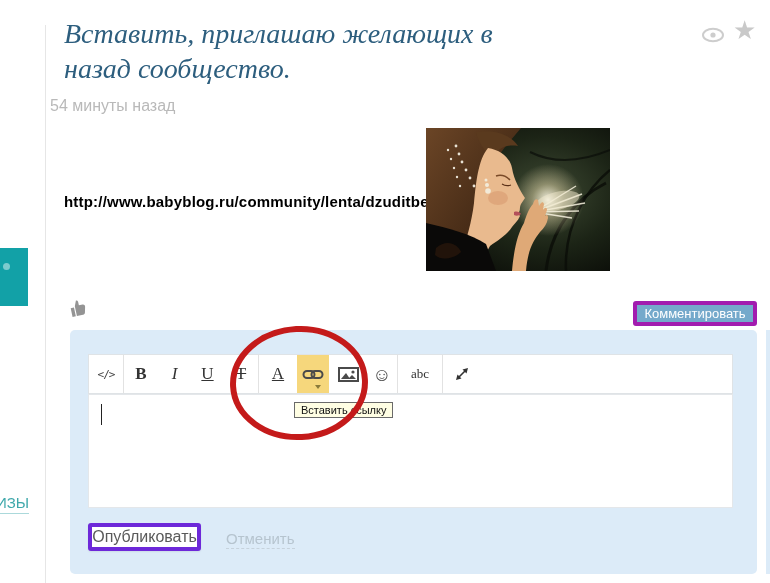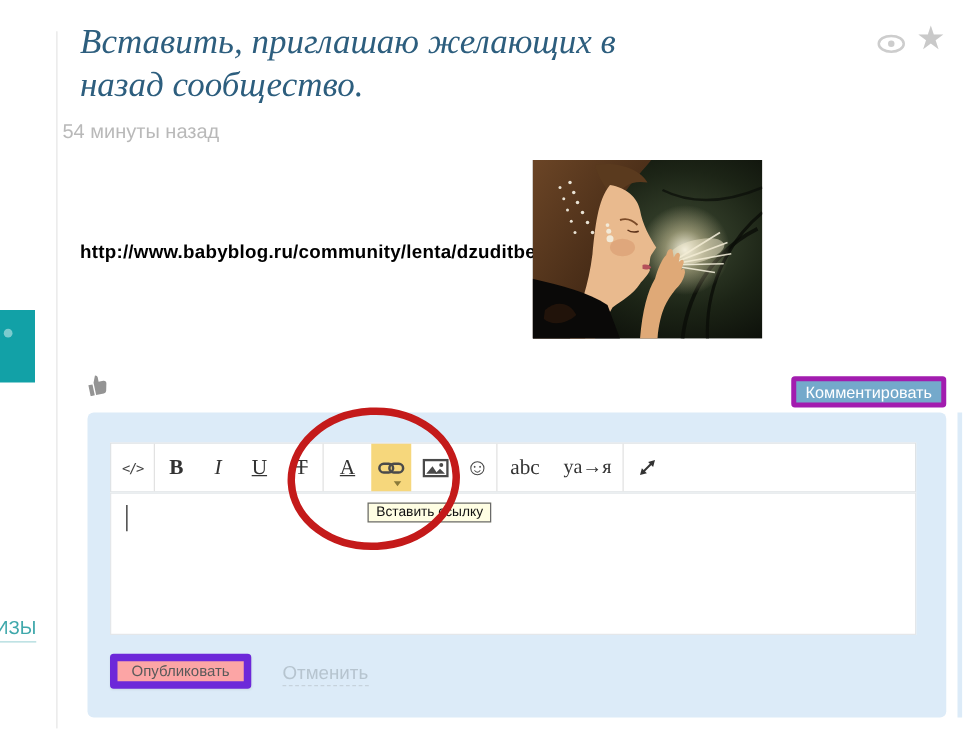--- a/index.html
+++ b/index.html
@@ -46,22 +46,22 @@
   .tb-link { background:#f6d77c; }
   .tb-link .caret { position:absolute; bottom:4px; right:8px; width:0; height:0;
     border-left:3px solid transparent; border-right:3px solid transparent; border-top:4px solid #8a7a3a; }
   .tb-filler { flex:1; }
 
   .textarea { position:absolute; left:18px; top:64px; width:645px; height:114px; background:#fff; border:1px solid #e4e7ea; cursor:text; }
   .caret-bar { position:absolute; left:12px; top:9px; width:1px; height:21px; background:#222; }
 
   .publish-btn {
     position:absolute; left:18px; top:193px; width:113px; height:28px;
-    background:#fca5a5; border:6px solid #6d28d9; border-radius:3px; box-shadow:0 1px 2px rgba(0,0,0,.07);
-    color:#5a5a5a; font-size:12px; display:flex; align-items:center; justify-content:center; cursor:pointer;
+    background:#ffffff; border:4px solid #6d28d9; border-radius:3px; box-shadow:0 1px 2px rgba(0,0,0,.07);
+    color:#5a5a5a; font-size:16px; display:flex; align-items:center; justify-content:center; cursor:pointer;
   }
   .cancel-link { position:absolute; left:156px; top:200px; font-size:15px; color:#b6c4cf; border-bottom:1px dashed #c6d2dc; padding-bottom:1px; cursor:pointer; }
 
   
   .link-tooltip {
     position:absolute; left:294px; top:402px; z-index:40;
     background:#fffee3; border:1px solid #6a6a6a; padding:1px 6px;
     font-size:11px; color:#111; white-space:nowrap;
   }
   .red-annotation { position:absolute; left:226px; top:323px; z-index:50; pointer-events:none; }
@@ -205,24 +205,21 @@
           <polygon points="3,12 8,6 12,12" fill="#4a4a4a"></polygon>
           <polygon points="10,12 14,8 18,12" fill="#4a4a4a"></polygon>
           <circle cx="15" cy="5" r="1.6" fill="#4a4a4a"></circle>
         </svg>
       </div>
       <div class="tb-cell w30">
         <span style="font-size:19px;color:#4a4a4a;line-height:1">☺</span>
       </div>
       <div class="tb-sep"></div>
       <div class="tb-cell w44">
-        <span class="tb-letter" style="font-size:17px">abc</span>
-      </div>
-      <div class="tb-cell w56">
-        <span class="tb-letter" style="font-size:16px">ya→я</span>
+        <span class="tb-letter" style="font-size:13px">abc</span>
       </div>
       <div class="tb-sep"></div>
       <div class="tb-cell w38">
         <svg width="14" height="14" viewBox="0 0 14 14">
           <line x1="4" y1="10" x2="10" y2="4" stroke="#333" stroke-width="1.6"></line>
           <polygon points="13,1 7.5,2.5 11.5,6.5" fill="#333"></polygon>
           <polygon points="1,13 6.5,11.5 2.5,7.5" fill="#333"></polygon>
         </svg>
       </div>
       <div class="tb-cell tb-filler"></div>

